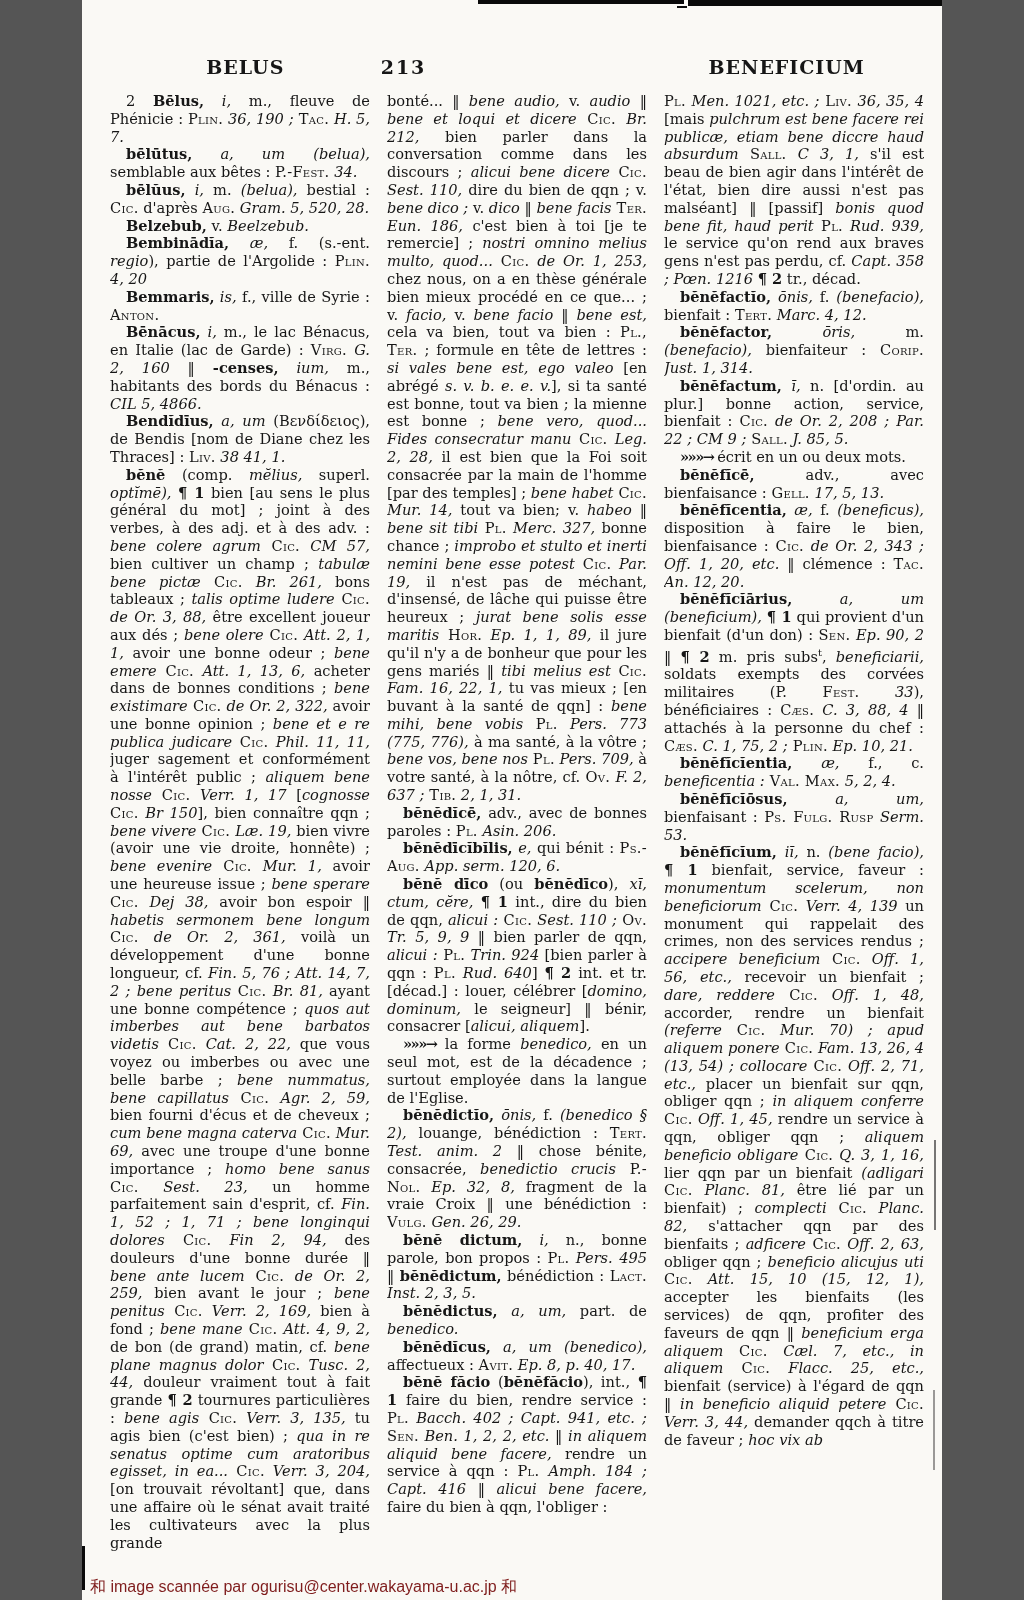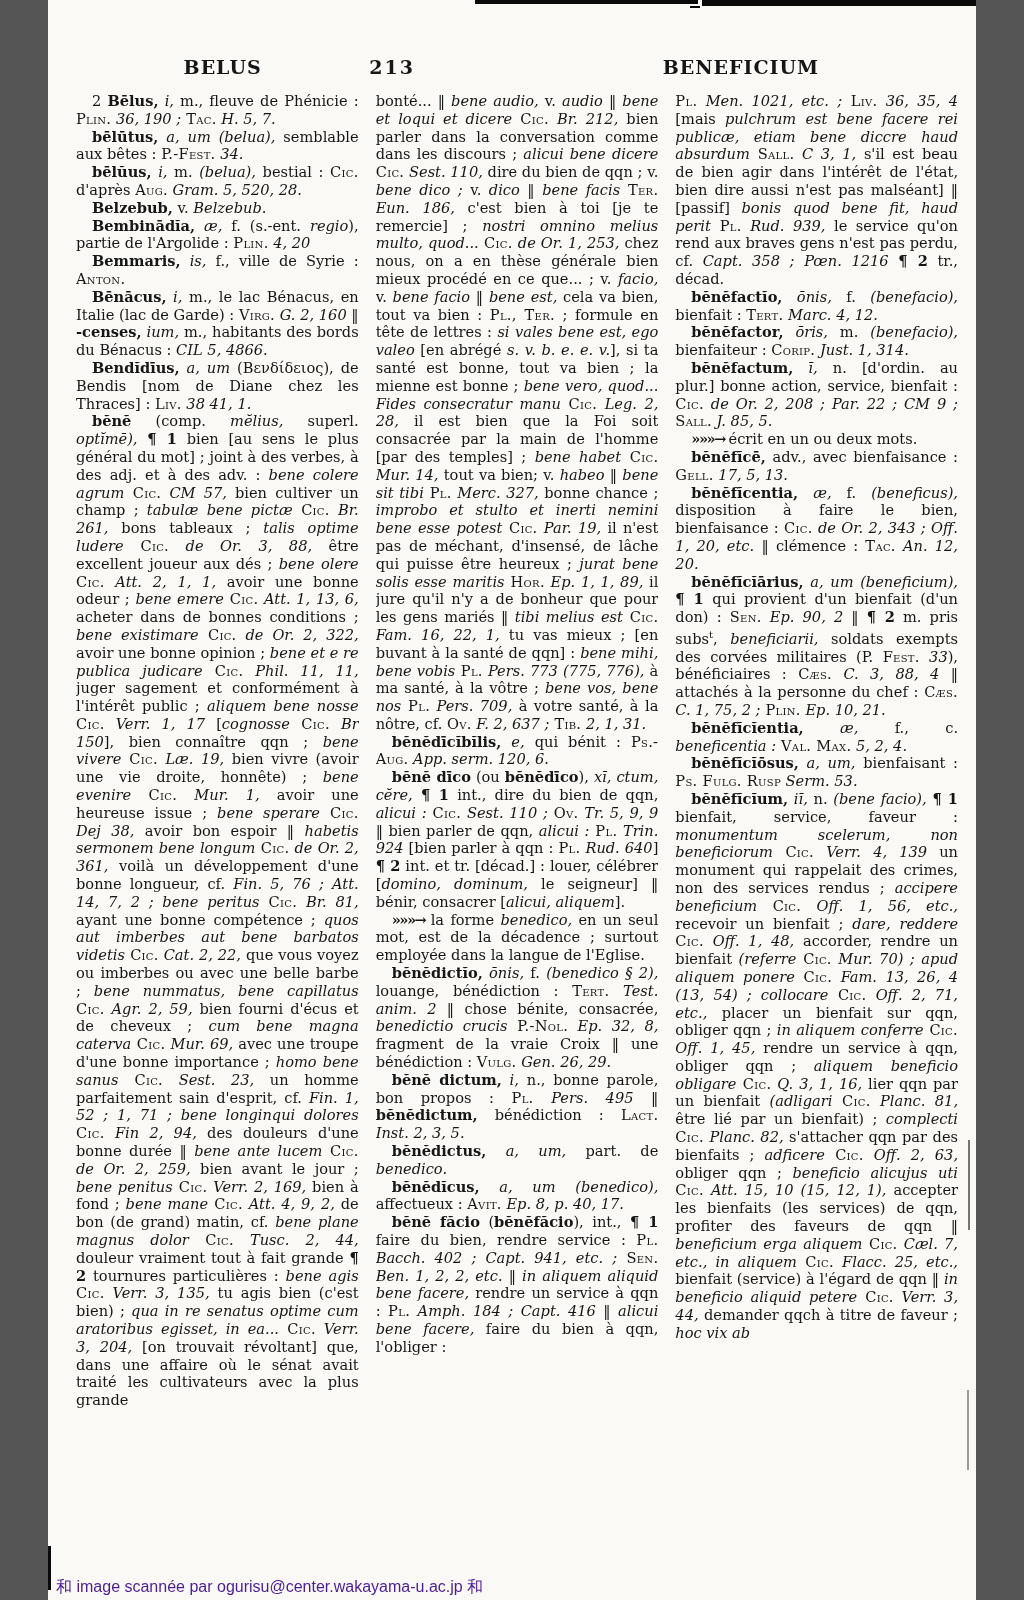--- a/index.html
+++ b/index.html
@@ -1,31 +1,31 @@
 <!DOCTYPE html>
 <html><head>
 <meta charset="utf-8">
 <style>
   html,body { margin:0; padding:0; }
   body { background:#555; }
   .page {
-    position:relative; width:928px; height:1600px; margin:0 auto;
+    position:relative; width:860px; height:1600px; margin:0 auto;
     background:#faf9f5; overflow:hidden;
     font-family:"DejaVu Serif", serif; color:#161616;
   }
   
   .artifact { position:absolute; background:#0a0a0a; }
   .header {
     position:absolute; top:56px; left:28px; right:20px;
     display:flex; align-items:baseline;
     font-weight:bold; font-size:19px; letter-spacing:1px;
   }
   .header .h-left  { flex:1; text-align:center; }
   .header .h-mid   { flex:1; text-align:left; letter-spacing:2px; }
-  .header .h-right { flex:1; text-align:left; }
+  .header .h-right { flex:1; text-align:center; }
   .columns {
     position:absolute; top:92px; left:28px; right:18px; bottom:30px;
     display:flex; gap:17px; overflow:hidden;
   }
   .col {
     flex:1; min-width:0;
     font-size:14.6px; line-height:17.8px;
     text-align:justify; text-justify:inter-word;
     hyphens:auto; overflow:hidden;
   }
@@ -33,21 +33,21 @@
   .col p.indent { text-indent:16px; }
   .seg-p  { }
   .seg-b  { font-weight:bold; }
   .seg-i  { font-style:italic; }
   .seg-sc { font-variant:small-caps; font-variant-caps:small-caps; letter-spacing:.3px; }
   .seg-ar { font-weight:bold; letter-spacing:-1.5px; white-space:nowrap; }
   .seg-sup{ vertical-align:super; font-size:68%; }
   .footer {
     position:absolute; left:8px; bottom:2px; right:8px;
     font-family:"Liberation Sans", sans-serif;
-    font-size:16px; color:#4c1d95; white-space:nowrap;
+    font-size:16px; color:#7f1d1d; white-space:nowrap;
   }
 </style>
 </head>
 <body>
 
 <div class="page">
 
   <div class="artifact" style="top:0; left:46%; width:24%; height:4px;"></div>
   <div class="artifact" style="top:0; left:70.5%; width:29.5%; height:6px;"></div>
   <div class="artifact" style="top:6px; left:69.2%; width:10px; height:2px;"></div>
@@ -59,29 +59,30 @@
     <span class="h-left">BELUS</span>
     <span class="h-mid">213</span>
     <span class="h-right">BENEFICIUM</span>
   </div>
 
   <div class="columns">
     <div class="col">
         <p class="para indent"><span class="seg-p">2 </span><span class="seg-b">Bēlus,</span><span class="seg-i"> i,</span><span class="seg-p"> m., fleuve de Phénicie : </span><span class="seg-sc">Plin.</span><span class="seg-i"> 36, 190 ;</span><span class="seg-sc"> Tac.</span><span class="seg-i"> H. 5, 7.</span></p>
         <p class="para indent"><span class="seg-b">bēlūtus,</span><span class="seg-i"> a, um (belua),</span><span class="seg-p"> semblable aux bêtes : </span><span class="seg-sc">P.-Fest.</span><span class="seg-i"> 34.</span></p>
         <p class="para indent"><span class="seg-b">bēlŭus,</span><span class="seg-i"> i,</span><span class="seg-p"> m. </span><span class="seg-i">(belua),</span><span class="seg-p"> bestial : </span><span class="seg-sc">Cic.</span><span class="seg-p"> d'après </span><span class="seg-sc">Aug.</span><span class="seg-i"> Gram. 5, 520, 28.</span></p>
-        <p class="para indent"><span class="seg-b">Belzebub,</span><span class="seg-p"> v. </span><span class="seg-i">Belzebub.</span></p>
+        <p class="para indent"><span class="seg-b">Belzebub,</span><span class="seg-p"> v. </span><span class="seg-i">Beelzebub.</span></p>
         <p class="para indent"><span class="seg-b">Bembinādĭa,</span><span class="seg-i"> æ,</span><span class="seg-p"> f. (s.-ent. </span><span class="seg-i">regio</span><span class="seg-p">), partie de l'Argolide : </span><span class="seg-sc">Plin.</span><span class="seg-i"> 4, 20</span></p>
         <p class="para indent"><span class="seg-b">Bemmaris,</span><span class="seg-i"> is,</span><span class="seg-p"> f., ville de Syrie : </span><span class="seg-sc">Anton.</span></p>
         <p class="para indent"><span class="seg-b">Bēnācus,</span><span class="seg-i"> i,</span><span class="seg-p"> m., le lac Bénacus, en Italie (lac de Garde) : </span><span class="seg-sc">Virg.</span><span class="seg-i"> G. 2, 160</span><span class="seg-p"> ‖ </span><span class="seg-b">-censes,</span><span class="seg-i"> ium,</span><span class="seg-p"> m., habitants des bords du Bénacus : </span><span class="seg-i">CIL 5, 4866.</span></p>
         <p class="para indent"><span class="seg-b">Bendĭdīus,</span><span class="seg-i"> a, um</span><span class="seg-p"> (Βενδίδειος), de Bendis [nom de Diane chez les Thraces] : </span><span class="seg-sc">Liv.</span><span class="seg-i"> 38 41, 1.</span></p>
         <p class="para indent"><span class="seg-b">bĕnĕ</span><span class="seg-p"> (comp. </span><span class="seg-i">mĕlius,</span><span class="seg-p"> superl. </span><span class="seg-i">optĭmē),</span><span class="seg-p"> </span><span class="seg-b">¶ 1</span><span class="seg-p"> bien [au sens le plus général du mot] ; joint à des verbes, à des adj. et à des adv. : </span><span class="seg-i">bene colere agrum</span><span class="seg-sc"> Cic.</span><span class="seg-i"> CM 57,</span><span class="seg-p"> bien cultiver un champ ; </span><span class="seg-i">tabulæ bene pictæ</span><span class="seg-sc"> Cic.</span><span class="seg-i"> Br. 261,</span><span class="seg-p"> bons tableaux ; </span><span class="seg-i">talis optime ludere</span><span class="seg-sc"> Cic.</span><span class="seg-i"> de Or. 3, 88,</span><span class="seg-p"> être excellent joueur aux dés ; </span><span class="seg-i">bene olere</span><span class="seg-sc"> Cic.</span><span class="seg-i"> Att. 2, 1, 1,</span><span class="seg-p"> avoir une bonne odeur ; </span><span class="seg-i">bene emere</span><span class="seg-sc"> Cic.</span><span class="seg-i"> Att. 1, 13, 6,</span><span class="seg-p"> acheter dans de bonnes conditions ; </span><span class="seg-i">bene existimare</span><span class="seg-sc"> Cic.</span><span class="seg-i"> de Or. 2, 322,</span><span class="seg-p"> avoir une bonne opinion ; </span><span class="seg-i">bene et e re publica judicare</span><span class="seg-sc"> Cic.</span><span class="seg-i"> Phil. 11, 11,</span><span class="seg-p"> juger sagement et conformément à l'intérêt public ; </span><span class="seg-i">aliquem bene nosse</span><span class="seg-sc"> Cic.</span><span class="seg-i"> Verr. 1, 17</span><span class="seg-p"> [</span><span class="seg-i">cognosse</span><span class="seg-sc"> Cic.</span><span class="seg-i"> Br 150</span><span class="seg-p">], bien connaître qqn ; </span><span class="seg-i">bene vivere</span><span class="seg-sc"> Cic.</span><span class="seg-i"> Læ. 19,</span><span class="seg-p"> bien vivre (avoir une vie droite, honnête) ; </span><span class="seg-i">bene evenire</span><span class="seg-sc"> Cic.</span><span class="seg-i"> Mur. 1,</span><span class="seg-p"> avoir une heureuse issue ; </span><span class="seg-i">bene sperare</span><span class="seg-sc"> Cic.</span><span class="seg-i"> Dej 38,</span><span class="seg-p"> avoir bon espoir ‖ </span><span class="seg-i">habetis sermonem bene longum</span><span class="seg-sc"> Cic.</span><span class="seg-i"> de Or. 2, 361,</span><span class="seg-p"> voilà un développement d'une bonne longueur, cf. </span><span class="seg-i">Fin. 5, 76 ; Att. 14, 7, 2 ; bene peritus</span><span class="seg-sc"> Cic.</span><span class="seg-i"> Br. 81,</span><span class="seg-p"> ayant une bonne compétence ; </span><span class="seg-i">quos aut imberbes aut bene barbatos videtis</span><span class="seg-sc"> Cic.</span><span class="seg-i"> Cat. 2, 22,</span><span class="seg-p"> que vous voyez ou imberbes ou avec une belle barbe ; </span><span class="seg-i">bene nummatus, bene capillatus</span><span class="seg-sc"> Cic.</span><span class="seg-i"> Agr. 2, 59,</span><span class="seg-p"> bien fourni d'écus et de cheveux ; </span><span class="seg-i">cum bene magna caterva</span><span class="seg-sc"> Cic.</span><span class="seg-i"> Mur. 69,</span><span class="seg-p"> avec une troupe d'une bonne importance ; </span><span class="seg-i">homo bene sanus</span><span class="seg-sc"> Cic.</span><span class="seg-i"> Sest. 23,</span><span class="seg-p"> un homme parfaitement sain d'esprit, cf. </span><span class="seg-i">Fin. 1, 52 ; 1, 71 ; bene longinqui dolores</span><span class="seg-sc"> Cic.</span><span class="seg-i"> Fin 2, 94,</span><span class="seg-p"> des douleurs d'une bonne durée ‖ </span><span class="seg-i">bene ante lucem</span><span class="seg-sc"> Cic.</span><span class="seg-i"> de Or. 2, 259,</span><span class="seg-p"> bien avant le jour ; </span><span class="seg-i">bene penitus</span><span class="seg-sc"> Cic.</span><span class="seg-i"> Verr. 2, 169,</span><span class="seg-p"> bien à fond ; </span><span class="seg-i">bene mane</span><span class="seg-sc"> Cic.</span><span class="seg-i"> Att. 4, 9, 2,</span><span class="seg-p"> de bon (de grand) matin, cf. </span><span class="seg-i">bene plane magnus dolor</span><span class="seg-sc"> Cic.</span><span class="seg-i"> Tusc. 2, 44,</span><span class="seg-p"> douleur vraiment tout à fait grande </span><span class="seg-b">¶ 2</span><span class="seg-p"> tournures particulières : </span><span class="seg-i">bene agis</span><span class="seg-sc"> Cic.</span><span class="seg-i"> Verr. 3, 135,</span><span class="seg-p"> tu agis bien (c'est bien) ; </span><span class="seg-i">qua in re senatus optime cum aratoribus egisset, in ea...</span><span class="seg-sc"> Cic.</span><span class="seg-i"> Verr. 3, 204,</span><span class="seg-p"> [on trouvait révoltant] que, dans une affaire où le sénat avait traité les cultivateurs avec la plus grande</span></p>
       </div>
     <div class="col">
         <p class="para"><span class="seg-p">bonté... ‖ </span><span class="seg-i">bene audio,</span><span class="seg-p"> v. </span><span class="seg-i">audio</span><span class="seg-p"> ‖ </span><span class="seg-i">bene et loqui et dicere</span><span class="seg-sc"> Cic.</span><span class="seg-i"> Br. 212,</span><span class="seg-p"> bien parler dans la conversation comme dans les discours ; </span><span class="seg-i">alicui bene dicere</span><span class="seg-sc"> Cic.</span><span class="seg-i"> Sest. 110,</span><span class="seg-p"> dire du bien de qqn ; v. </span><span class="seg-i">bene dico ;</span><span class="seg-p"> v. </span><span class="seg-i">dico</span><span class="seg-p"> ‖ </span><span class="seg-i">bene facis</span><span class="seg-sc"> Ter.</span><span class="seg-i"> Eun. 186,</span><span class="seg-p"> c'est bien à toi [je te remercie] ; </span><span class="seg-i">nostri omnino melius multo, quod...</span><span class="seg-sc"> Cic.</span><span class="seg-i"> de Or. 1, 253,</span><span class="seg-p"> chez nous, on a en thèse générale bien mieux procédé en ce que... ; v. </span><span class="seg-i">facio,</span><span class="seg-p"> v. </span><span class="seg-i">bene facio</span><span class="seg-p"> ‖ </span><span class="seg-i">bene est,</span><span class="seg-p"> cela va bien, tout va bien : </span><span class="seg-sc">Pl., Ter.</span><span class="seg-p"> ; formule en tête de lettres : </span><span class="seg-i">si vales bene est, ego valeo</span><span class="seg-p"> [en abrégé </span><span class="seg-i">s. v. b. e. e. v.</span><span class="seg-p">], si ta santé est bonne, tout va bien ; la mienne est bonne ; </span><span class="seg-i">bene vero, quod... Fides consecratur manu</span><span class="seg-sc"> Cic.</span><span class="seg-i"> Leg. 2, 28,</span><span class="seg-p"> il est bien que la Foi soit consacrée par la main de l'homme [par des temples] ; </span><span class="seg-i">bene habet</span><span class="seg-sc"> Cic.</span><span class="seg-i"> Mur. 14,</span><span class="seg-p"> tout va bien; v. </span><span class="seg-i">habeo</span><span class="seg-p"> ‖ </span><span class="seg-i">bene sit tibi</span><span class="seg-sc"> Pl.</span><span class="seg-i"> Merc. 327,</span><span class="seg-p"> bonne chance ; </span><span class="seg-i">improbo et stulto et inerti nemini bene esse potest</span><span class="seg-sc"> Cic.</span><span class="seg-i"> Par. 19,</span><span class="seg-p"> il n'est pas de méchant, d'insensé, de lâche qui puisse être heureux ; </span><span class="seg-i">jurat bene solis esse maritis</span><span class="seg-sc"> Hor.</span><span class="seg-i"> Ep. 1, 1, 89,</span><span class="seg-p"> il jure qu'il n'y a de bonheur que pour les gens mariés ‖ </span><span class="seg-i">tibi melius est</span><span class="seg-sc"> Cic.</span><span class="seg-i"> Fam. 16, 22, 1,</span><span class="seg-p"> tu vas mieux ; [en buvant à la santé de qqn] : </span><span class="seg-i">bene mihi, bene vobis</span><span class="seg-sc"> Pl.</span><span class="seg-i"> Pers. 773 (775, 776),</span><span class="seg-p"> à ma santé, à la vôtre ; </span><span class="seg-i">bene vos, bene nos</span><span class="seg-sc"> Pl.</span><span class="seg-i"> Pers. 709,</span><span class="seg-p"> à votre santé, à la nôtre, cf. </span><span class="seg-sc">Ov.</span><span class="seg-i"> F. 2, 637 ;</span><span class="seg-sc"> Tib.</span><span class="seg-i"> 2, 1, 31.</span></p>
+        <p class="para indent"><span class="seg-b">bĕnĕdĭcē,</span><span class="seg-p"> adv., avec de bonnes paroles : </span><span class="seg-sc">Pl.</span><span class="seg-i"> Asin. 206.</span></p>
         <p class="para indent"><span class="seg-b">bĕnĕdīcĭbĭlis,</span><span class="seg-i"> e,</span><span class="seg-p"> qui bénit : </span><span class="seg-sc">Ps.-Aug.</span><span class="seg-i"> App. serm. 120, 6.</span></p>
         <p class="para indent"><span class="seg-b">bĕnĕ dīco</span><span class="seg-p"> (ou </span><span class="seg-b">bĕnĕdīco</span><span class="seg-p">), </span><span class="seg-i">xī, ctum, cĕre,</span><span class="seg-p"> </span><span class="seg-b">¶ 1</span><span class="seg-p"> int., dire du bien de qqn, </span><span class="seg-i">alicui :</span><span class="seg-sc"> Cic.</span><span class="seg-i"> Sest. 110 ;</span><span class="seg-sc"> Ov.</span><span class="seg-i"> Tr. 5, 9, 9</span><span class="seg-p"> ‖ bien parler de qqn, </span><span class="seg-i">alicui :</span><span class="seg-sc"> Pl.</span><span class="seg-i"> Trin. 924</span><span class="seg-p"> [bien parler à qqn : </span><span class="seg-sc">Pl.</span><span class="seg-i"> Rud. 640</span><span class="seg-p">] </span><span class="seg-b">¶ 2</span><span class="seg-p"> int. et tr. [décad.] : louer, célébrer [</span><span class="seg-i">domino, dominum,</span><span class="seg-p"> le seigneur] ‖ bénir, consacrer [</span><span class="seg-i">alicui, aliquem</span><span class="seg-p">].</span></p>
         <p class="para indent"><span class="seg-ar">»»»→ </span><span class="seg-p">la forme </span><span class="seg-i">benedico,</span><span class="seg-p"> en un seul mot, est de la décadence ; surtout employée dans la langue de l'Eglise.</span></p>
         <p class="para indent"><span class="seg-b">bĕnĕdictĭo,</span><span class="seg-i"> ōnis,</span><span class="seg-p"> f. </span><span class="seg-i">(benedico § 2),</span><span class="seg-p"> louange, bénédiction : </span><span class="seg-sc">Tert.</span><span class="seg-i"> Test. anim. 2</span><span class="seg-p"> ‖ chose bénite, consacrée, </span><span class="seg-i">benedictio crucis</span><span class="seg-sc"> P.-Nol.</span><span class="seg-i"> Ep. 32, 8,</span><span class="seg-p"> fragment de la vraie Croix ‖ une bénédiction : </span><span class="seg-sc">Vulg.</span><span class="seg-i"> Gen. 26, 29.</span></p>
         <p class="para indent"><span class="seg-b">bĕnĕ dictum,</span><span class="seg-i"> i,</span><span class="seg-p"> n., bonne parole, bon propos : </span><span class="seg-sc">Pl.</span><span class="seg-i"> Pers. 495</span><span class="seg-p"> ‖ </span><span class="seg-b">bĕnĕdictum,</span><span class="seg-p"> bénédiction : </span><span class="seg-sc">Lact.</span><span class="seg-i"> Inst. 2, 3, 5.</span></p>
         <p class="para indent"><span class="seg-b">bĕnĕdictus,</span><span class="seg-i"> a, um,</span><span class="seg-p"> part. de </span><span class="seg-i">benedico.</span></p>
         <p class="para indent"><span class="seg-b">bĕnĕdĭcus,</span><span class="seg-i"> a, um (benedico),</span><span class="seg-p"> affectueux : </span><span class="seg-sc">Avit.</span><span class="seg-i"> Ep. 8, p. 40, 17.</span></p>
         <p class="para indent"><span class="seg-b">bĕnĕ făcio</span><span class="seg-p"> (</span><span class="seg-b">bĕnĕfăcio</span><span class="seg-p">), int., </span><span class="seg-b">¶ 1</span><span class="seg-p"> faire du bien, rendre service : </span><span class="seg-sc">Pl.</span><span class="seg-i"> Bacch. 402 ; Capt. 941, etc. ;</span><span class="seg-sc"> Sen.</span><span class="seg-i"> Ben. 1, 2, 2, etc.</span><span class="seg-p"> ‖ </span><span class="seg-i">in aliquem aliquid bene facere,</span><span class="seg-p"> rendre un service à qqn : </span><span class="seg-sc">Pl.</span><span class="seg-i"> Amph. 184 ; Capt. 416</span><span class="seg-p"> ‖ </span><span class="seg-i">alicui bene facere,</span><span class="seg-p"> faire du bien à qqn, l'obliger :</span></p>
       </div>
     <div class="col">

